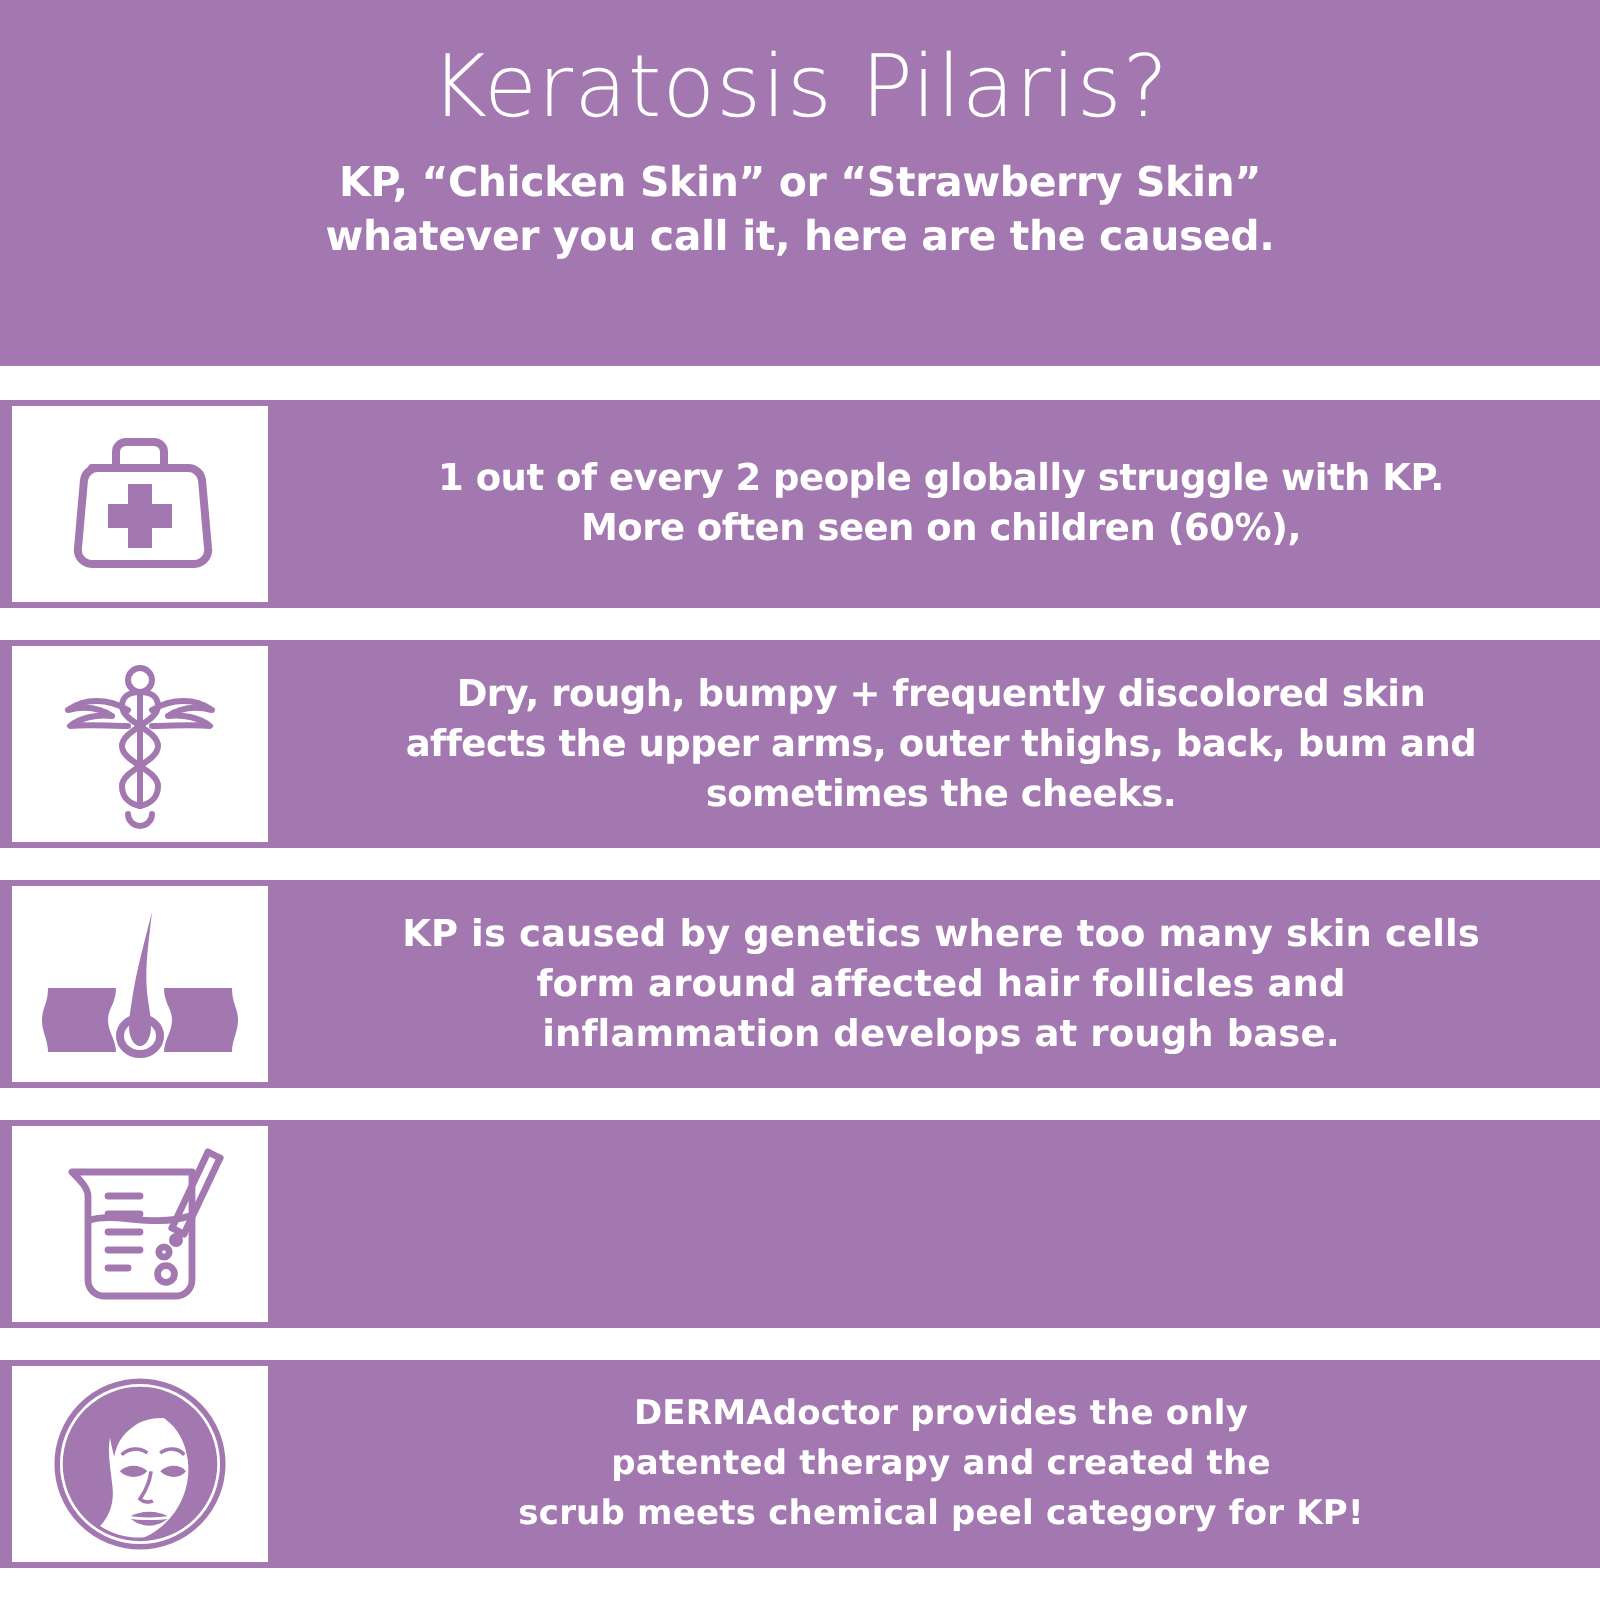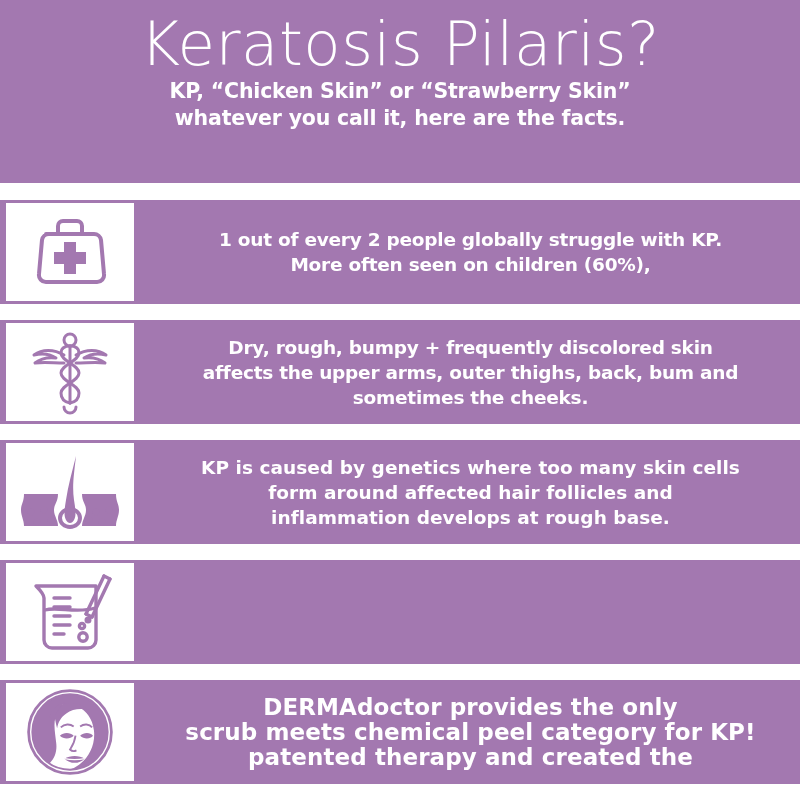--- a/index.html
+++ b/index.html
@@ -31,21 +31,21 @@
     box-sizing: border-box;
     display: flex;
     flex-direction: column;
     align-items: center;
     justify-content: flex-start;
     padding-top: 14px;
   }
   .title {
     font-family: "DejaVu Sans", sans-serif;
     font-weight: 200;
-    font-size: 61px;
+    font-size: 43px;
     line-height: 60px;
     color: #ffffff;
     letter-spacing: 0.5px;
     white-space: nowrap;
     text-align: center;
   }
   .subtitle {
     margin-top: 4px;
     font-family: "DejaVu Sans", sans-serif;
     font-weight: bold;
@@ -102,33 +102,33 @@
     line-height: 25px;
     text-align: right;
     padding: 0 2px 0 6px;
     box-sizing: border-box;
     letter-spacing: -0.25px;
   }
   .row-text .line { display: block; white-space: nowrap; }
 
   
   .row.r4 .row-text { font-size: 18.5px; letter-spacing: 0.1px; }
-  .row.r5 .row-text { font-size: 23px; letter-spacing: 0.1px; }
+  .row.r5 .row-text { font-size: 17px; letter-spacing: 0.1px; }
   .row.r3 .row-text { letter-spacing: 0.05px; }
 </style>
 </head>
 <body>
 
 <div class="infographic">
 
   <div class="header">
     <div class="title">Keratosis Pilaris?</div>
     <div class="subtitle">
       <span class="sub-line">KP, “Chicken Skin” or “Strawberry Skin”</span>
-      <span class="sub-line">whatever you call it, here are the facts.</span>
+      <span class="sub-line">whatever you call it, here are the caused.</span>
     </div>
   </div>
 
   <div class="rows">
 
     <div class="row r1">
       <div class="icon-box">
         <span>
           <svg width="100" height="80" viewBox="0 0 100 80">
             <g fill="none" stroke="#a378b0" stroke-width="4" stroke-linejoin="round" stroke-linecap="round">
@@ -267,19 +267,19 @@
               <path d="M44 79 C50 80 60 80 66 79" fill="none" stroke="#ffffff" stroke-width="1.4"></path>
 
               <path d="M30 88 C38 94 50 94 58 88 C50 96 38 96 30 90 Z" fill="#a378b0"></path>
             </g>
             <circle cx="50" cy="50" r="41" fill="none" stroke="#a378b0" stroke-width="2"></circle>
           </svg>
         </span>
       </div>
       <div class="row-text">
         <span class="line">DERMAdoctor provides the only</span>
+        <span class="line">patented therapy and created the</span>
         <span class="line">scrub meets chemical peel category for KP!</span>
-        <span class="line">patented therapy and created the</span>
       </div>
     </div>
 
   </div>
 </div>
 
 </body></html>

